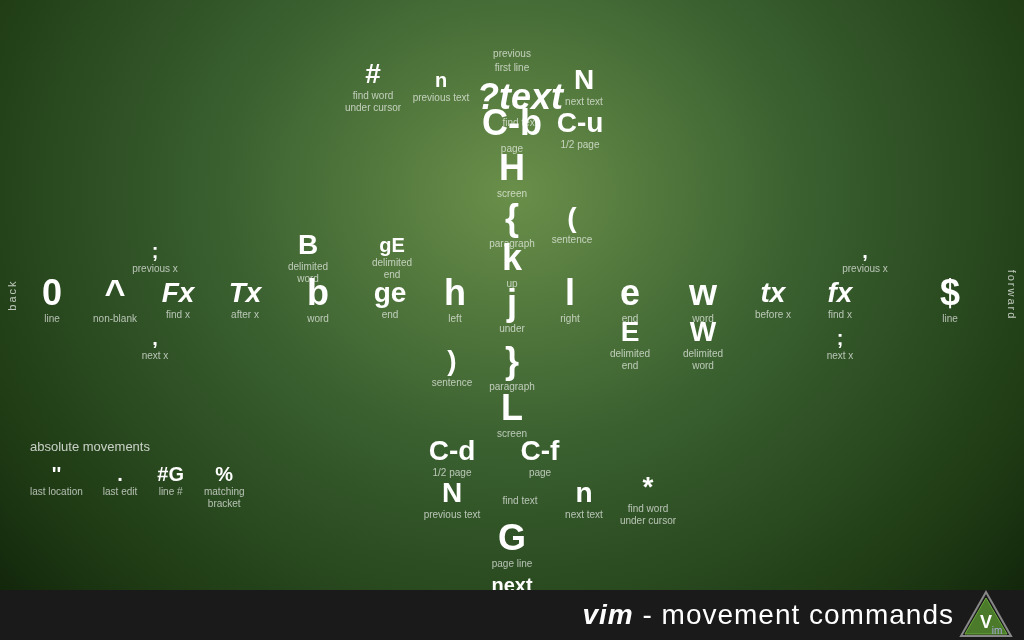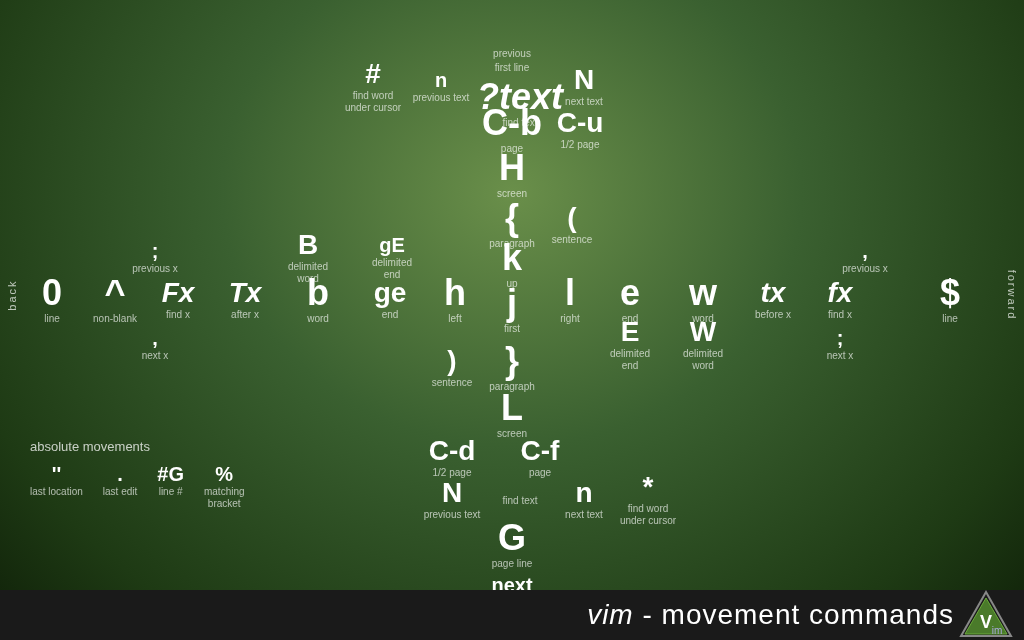--- a/index.html
+++ b/index.html
@@ -31,21 +31,21 @@
     }
 
     .footer-title {
       font-size: 28px;
       color: white;
       letter-spacing: 1px;
     }
 
     .footer-title span.vim {
       font-style: italic;
-      font-weight: normal;
+      font-weight: bold;
     }
 
     .vim-logo {
       position: absolute;
       right: 10px;
       bottom: 2px;
       width: 55px;
       height: 48px;
     }
 
@@ -214,21 +214,21 @@
       <div class="cmd" style="left: 455px; top: 300px;">
         <span class="key large">h</span>
         <span class="desc">left</span>
       </div>
       <div class="cmd" style="left: 512px; top: 265px;">
         <span class="key large">k</span>
         <span class="desc">up</span>
       </div>
       <div class="cmd" style="left: 512px; top: 310px;">
         <span class="key large">j</span>
-        <span class="desc">first</span>
+        <span class="desc">under</span>
       </div>
       <div class="cmd" style="left: 570px; top: 300px;">
         <span class="key large">l</span>
         <span class="desc">right</span>
       </div>
       <div class="cmd" style="left: 630px; top: 300px;">
         <span class="key large">e</span>
         <span class="desc">end</span>
       </div>
       <div class="cmd" style="left: 703px; top: 300px;">

